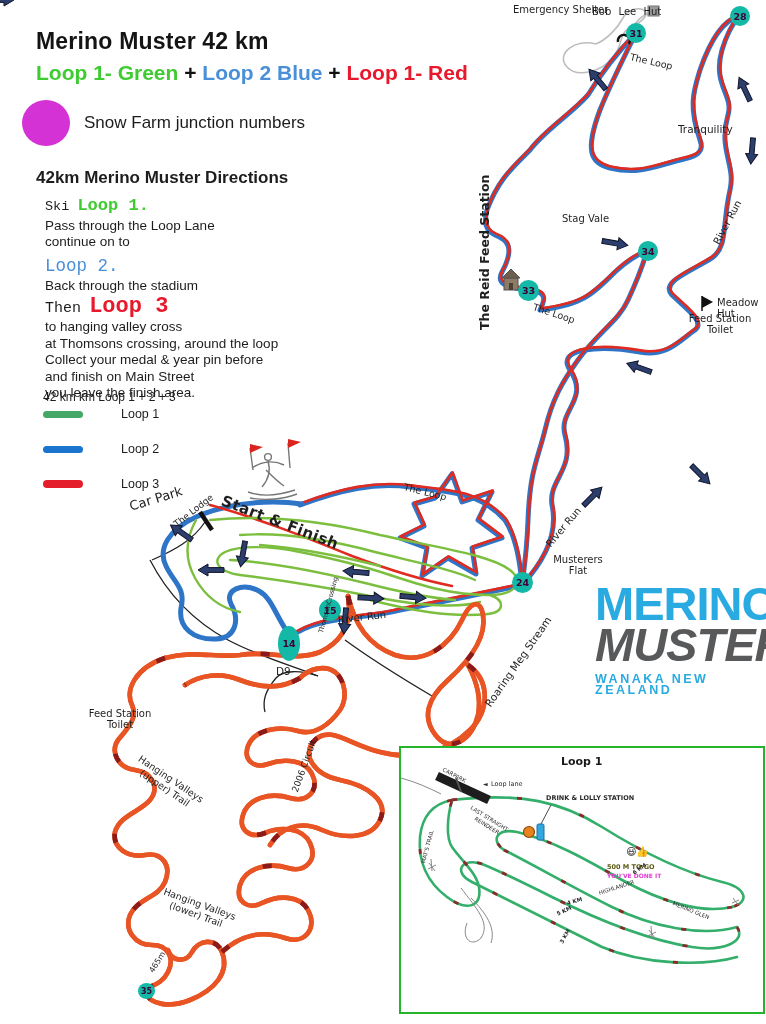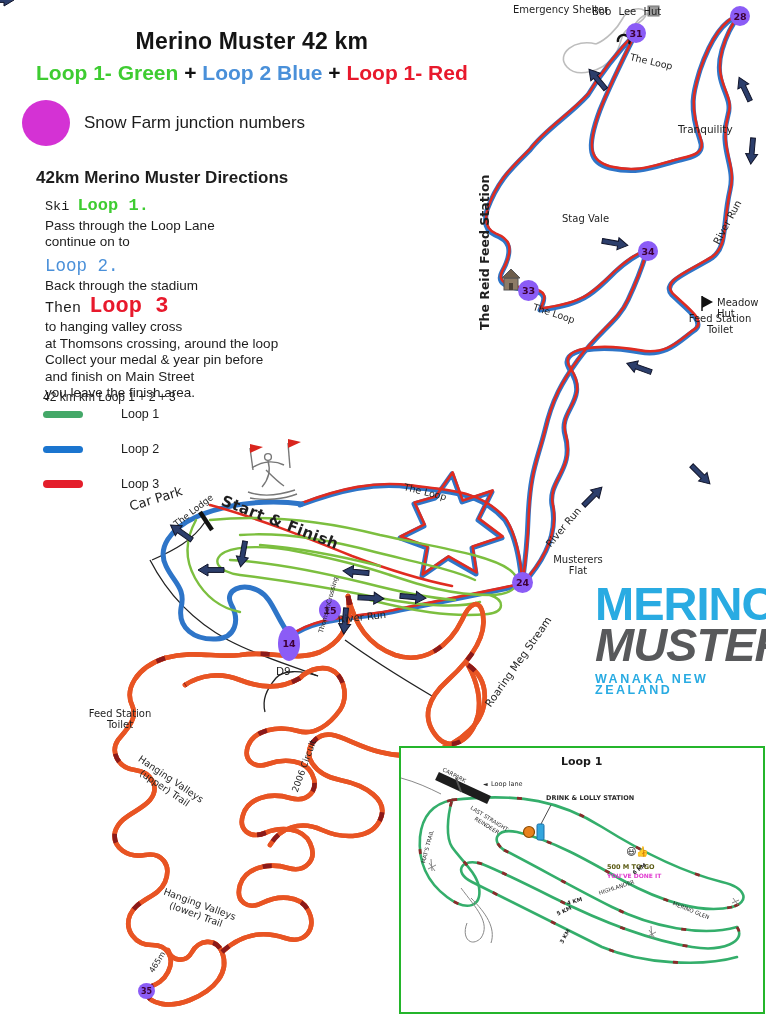--- a/index.html
+++ b/index.html
@@ -1,21 +1,21 @@
 <!DOCTYPE html>
 <html><head>
 <meta charset="utf-8">
 <style>
   html,body{margin:0;padding:0;background:#fff;}
   .canvas{position:relative;width:766px;height:1024px;background:#fff;overflow:hidden;
           font-family:"DejaVu Sans",sans-serif;}
   .map-svg{position:absolute;left:0;top:0;}
   
   .hdr{position:absolute;left:36px;top:28px;font-family:"Liberation Sans",sans-serif;}
-  .hdr-title{font-size:23px;font-weight:600;color:#141414;letter-spacing:.2px;text-align:center;}
+  .hdr-title{font-size:23px;font-weight:600;color:#141414;letter-spacing:.2px;}
   .hdr-loops{font-size:21px;font-weight:700;margin-top:6px;}
   .c-green{color:#3ecc31;} .c-blue{color:#4a90d9;font-weight:600;} .c-red{color:#e8192c;}
   .c-plus{color:#111;}
   .jkey{position:absolute;left:22px;top:100px;display:flex;align-items:center;gap:14px;}
   .jkey-dot{width:48px;height:46px;border-radius:50%;background:#d432d4;}
   .jkey-lbl{font-size:17px;color:#1c1c1c;font-family:"Liberation Sans",sans-serif;}
   .dir{position:absolute;left:36px;top:168px;font-family:"Liberation Sans",sans-serif;color:#1d1d1d;}
   .dir-h{font-size:17px;font-weight:600;margin-bottom:10px;}
   .dir-body{margin-left:9px;font-size:13.5px;line-height:16.5px;}
   .lp1{color:#3ecc31;font-weight:700;font-size:17px;}
@@ -23,21 +23,21 @@
   .lp3{color:#e8192c;font-weight:700;font-size:22px;}
   .then{font-size:15px;}
   .dir-row{margin:4px 0 2px;font-family:Liberation Mono, monospace;}
   
   .legend{position:absolute;left:43px;top:390px;font-family:"Liberation Sans",sans-serif;color:#1d1d1d;}
   .legend-t{font-size:12px;margin-bottom:3px;}
   .leg-row{display:flex;align-items:center;gap:38px;margin-bottom:21px;}
   .leg-swatch{width:40px;height:7px;border-radius:4px;}
   .leg-lbl{font-size:12.5px;}
   
-  .jc{position:absolute;border-radius:50%;background:#8b5cf6;display:flex;align-items:center;
+  .jc{position:absolute;border-radius:50%;background:#14b8a6;display:flex;align-items:center;
       justify-content:center;color:#3d0035;font-weight:700;font-size:9.5px;}
   
   .lbl{position:absolute;color:#1f1f1f;font-size:10px;line-height:1.12;white-space:pre-line;
        transform-origin:left center;}
   .ctr{text-align:center;}
   
   .logo{position:absolute;left:595px;top:583px;width:190px;font-family:"Liberation Sans",sans-serif;
         line-height:.88;}
   .logo-1{font-size:47px;font-weight:700;color:#29abe2;letter-spacing:-1px;}
   .logo-2{font-size:47px;font-weight:700;color:#58595b;letter-spacing:-1px;font-style:italic;}

